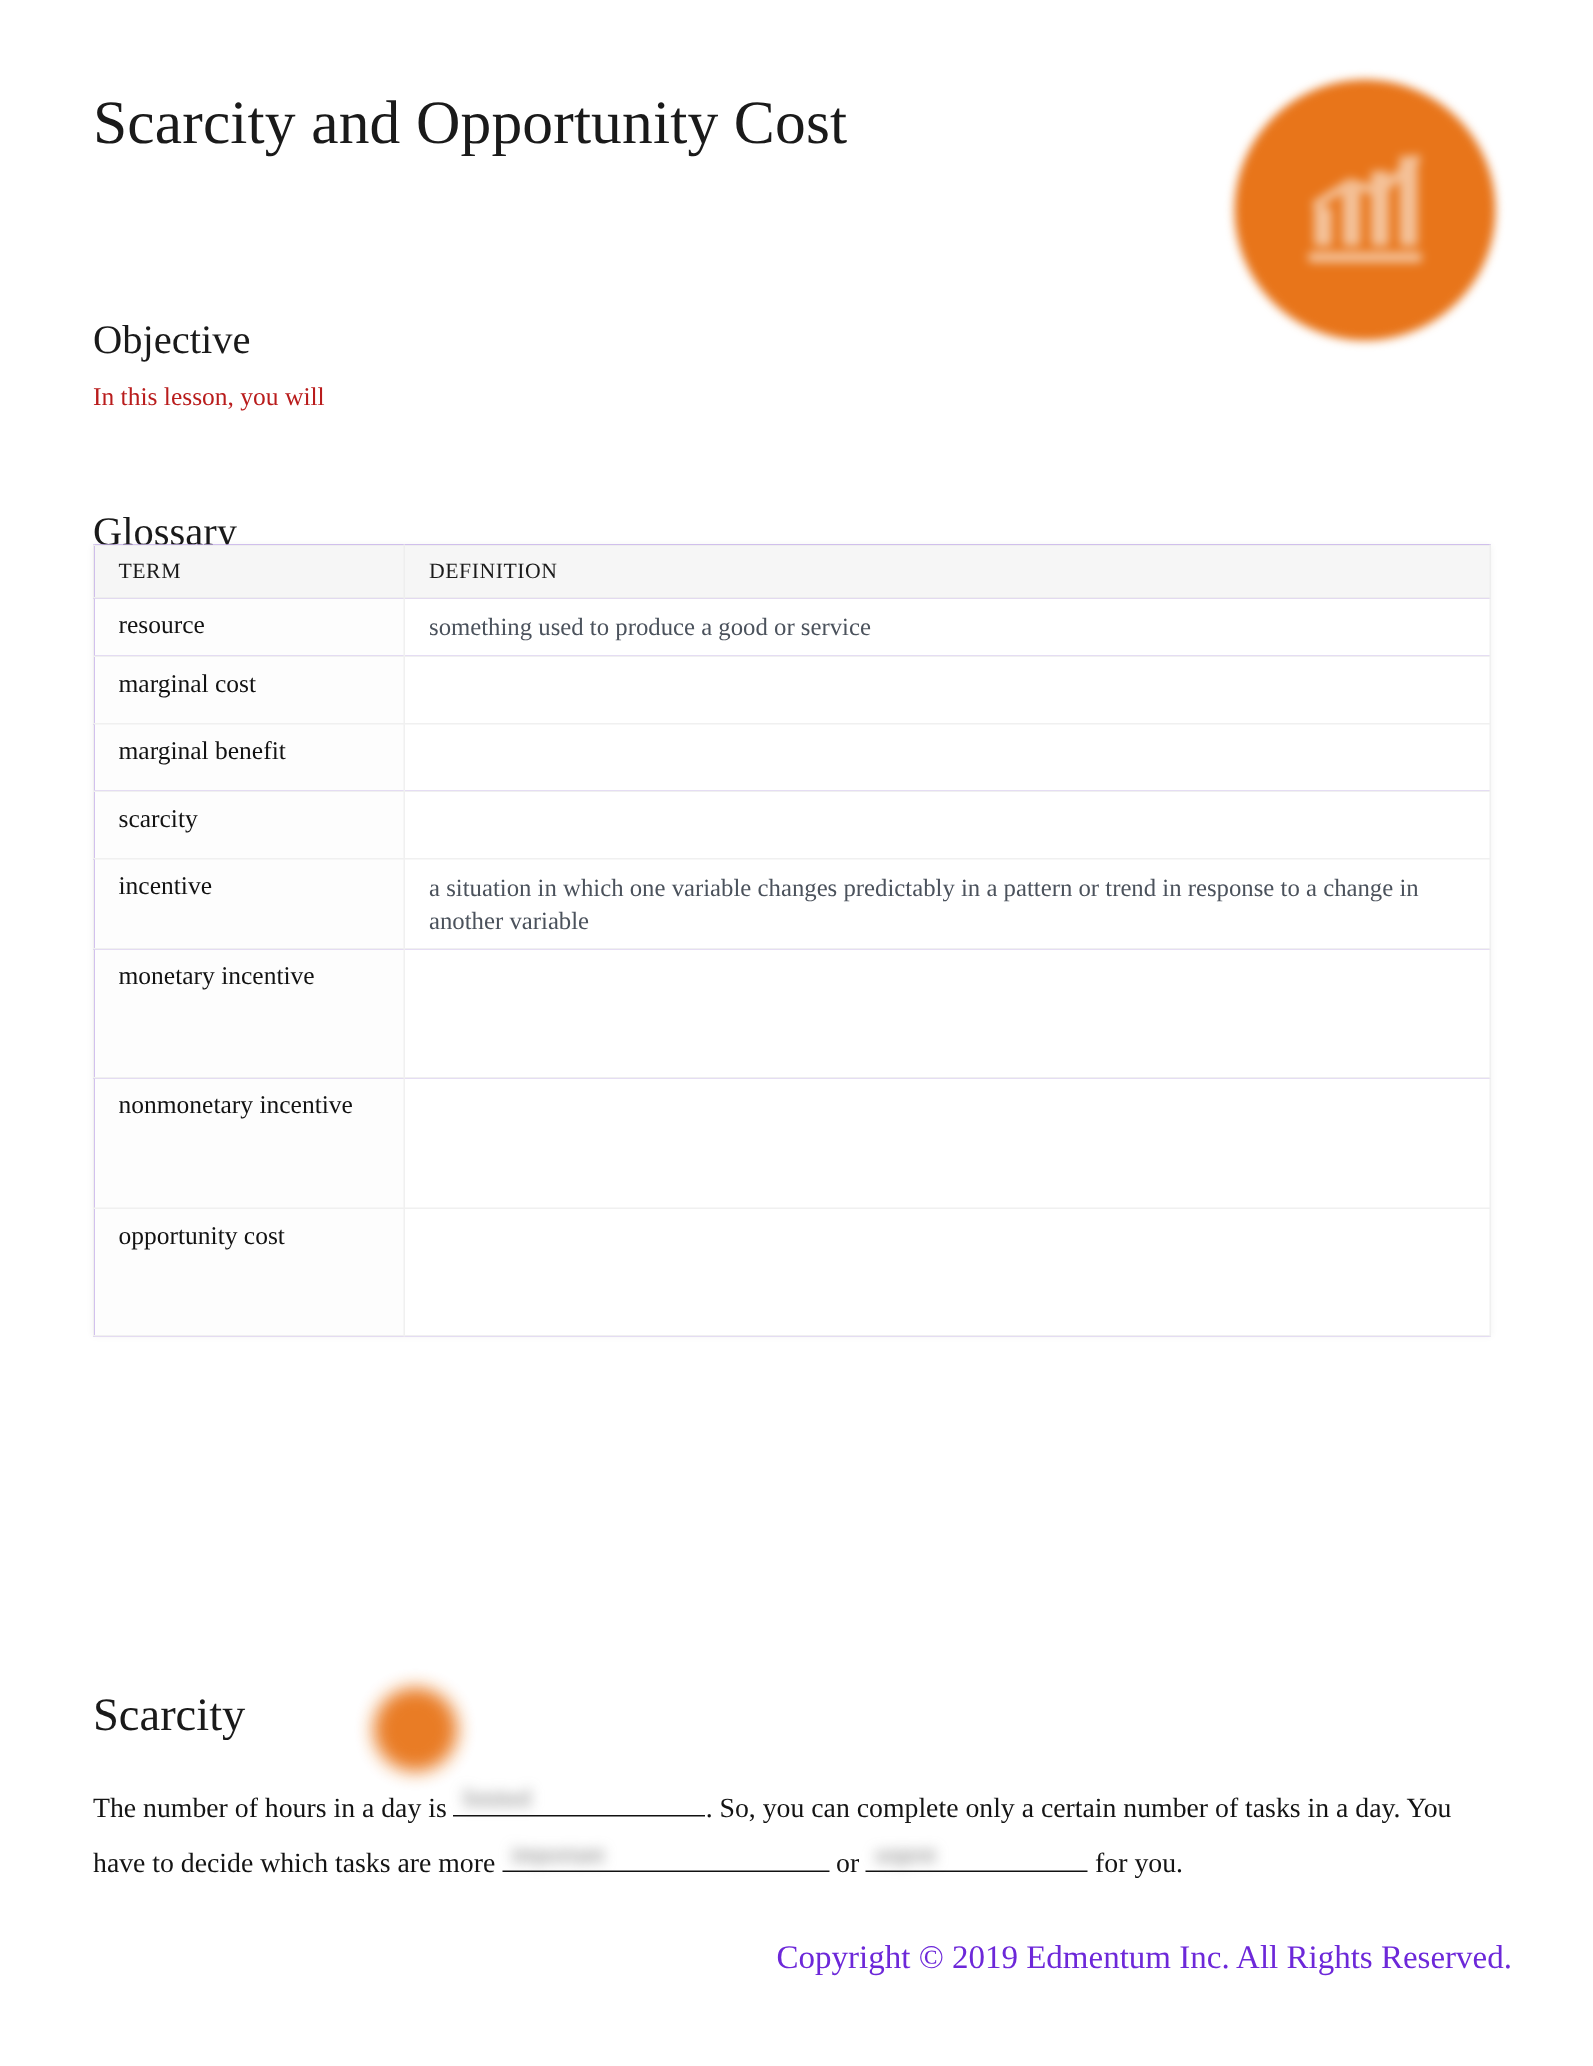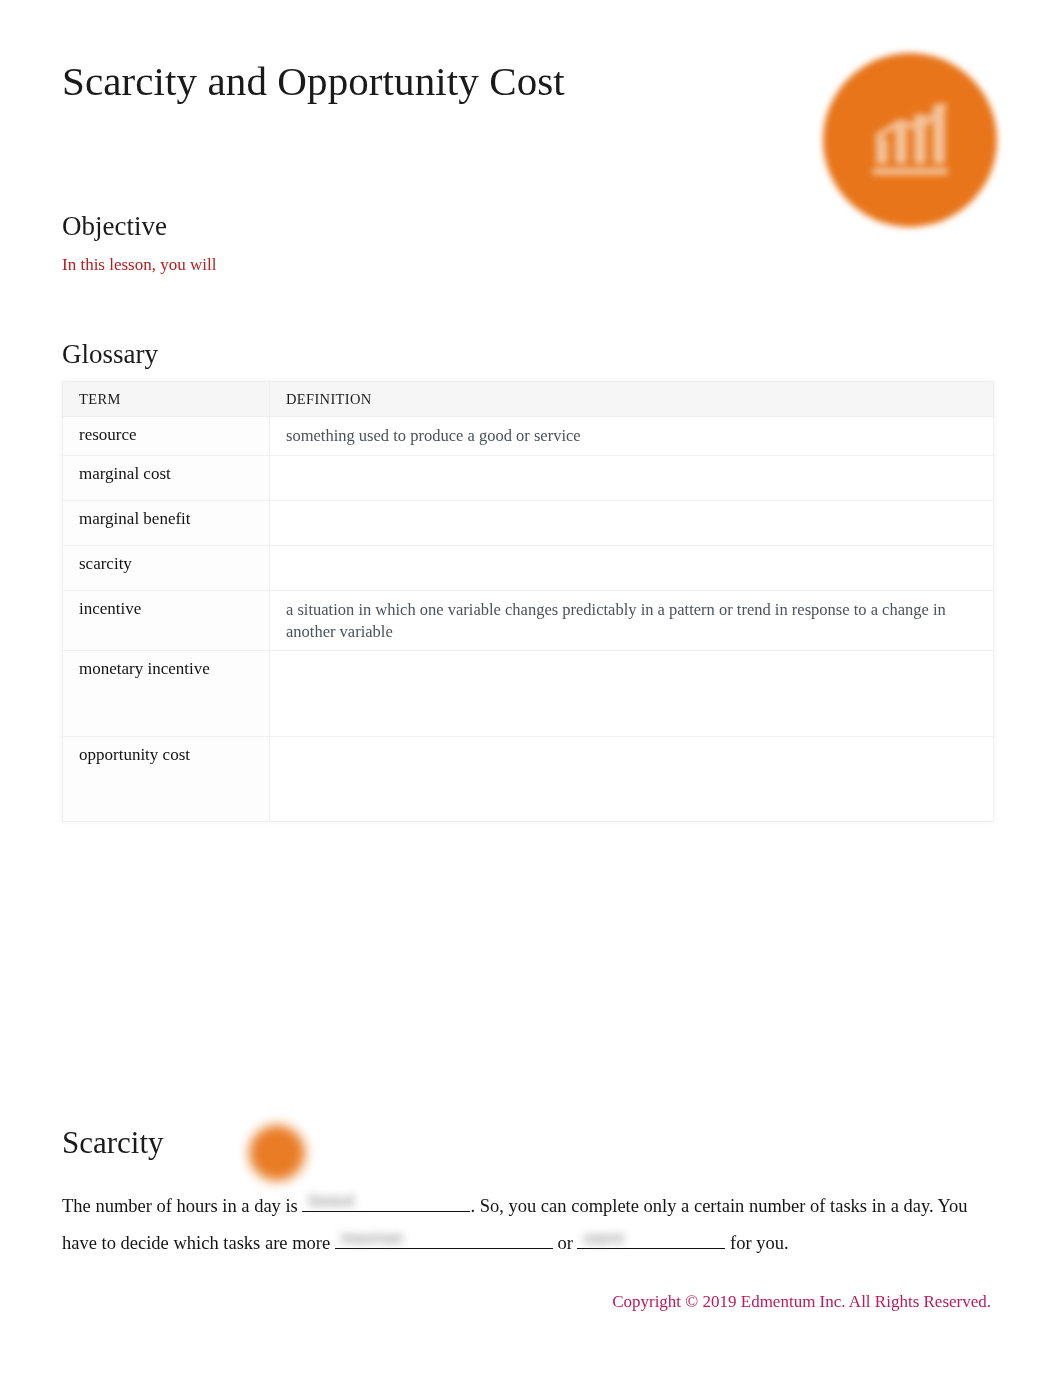--- a/index.html
+++ b/index.html
@@ -66,21 +66,21 @@
     color: #b91c1c;
     line-height: 1.35;
     white-space: nowrap;
   }
   #objective-text { left: 62px; top: 254px; }
 
   
   .glossary-table {
     position: absolute;
     left: 62px;
-    top: 381px;
+    top: 363px;
     width: 932px;
     border-collapse: collapse;
     table-layout: fixed;
     background: #6d28d9;
     box-shadow: 0 0 5px rgba(0,0,0,0.055);
   }
   .glossary-table col.term-col { width: 207px; }
   .glossary-table td, .glossary-table th {
     border: 1px solid #f0f0f0;
     vertical-align: top;
@@ -156,26 +156,26 @@
     white-space: nowrap;
     overflow: hidden;
   }
   .blank-1 { width: 168px; }
   .blank-2 { width: 218px; }
   .blank-3 { width: 148px; }
 
   
   .footer-copyright {
     position: absolute;
-    left: 46px;
+    left: 63px;
     top: 1292px;
     width: 945px;
     text-align: right;
-    font-size: 17px;
-    color: #be185d;
+    font-size: 22px;
+    color: #6d28d9;
     white-space: nowrap;
   }
 </style>
 </head>
 <body>
 
 <div class="page">
 
   <div class="doc-title">Scarcity and Opportunity Cost</div>
 
@@ -226,20 +226,24 @@
         <td class="def-cell"></td>
       </tr>
       <tr style="height:55px">
         <td class="term-cell">incentive</td>
         <td class="def-cell">a situation in which one variable changes predictably in a pattern or trend in response to a change in another variable</td>
       </tr>
       <tr style="height:86px">
         <td class="term-cell">monetary incentive</td>
         <td class="def-cell"></td>
       </tr>
+      <tr style="height:87px">
+        <td class="term-cell">nonmonetary incentive</td>
+        <td class="def-cell"></td>
+      </tr>
       <tr style="height:85px">
         <td class="term-cell">opportunity cost</td>
         <td class="def-cell"></td>
       </tr>
     </tbody>
   </table>
 
   <div class="section-heading" id="scarcity-heading">Scarcity</div>
   <div class="scarcity-badge"></div>
 

